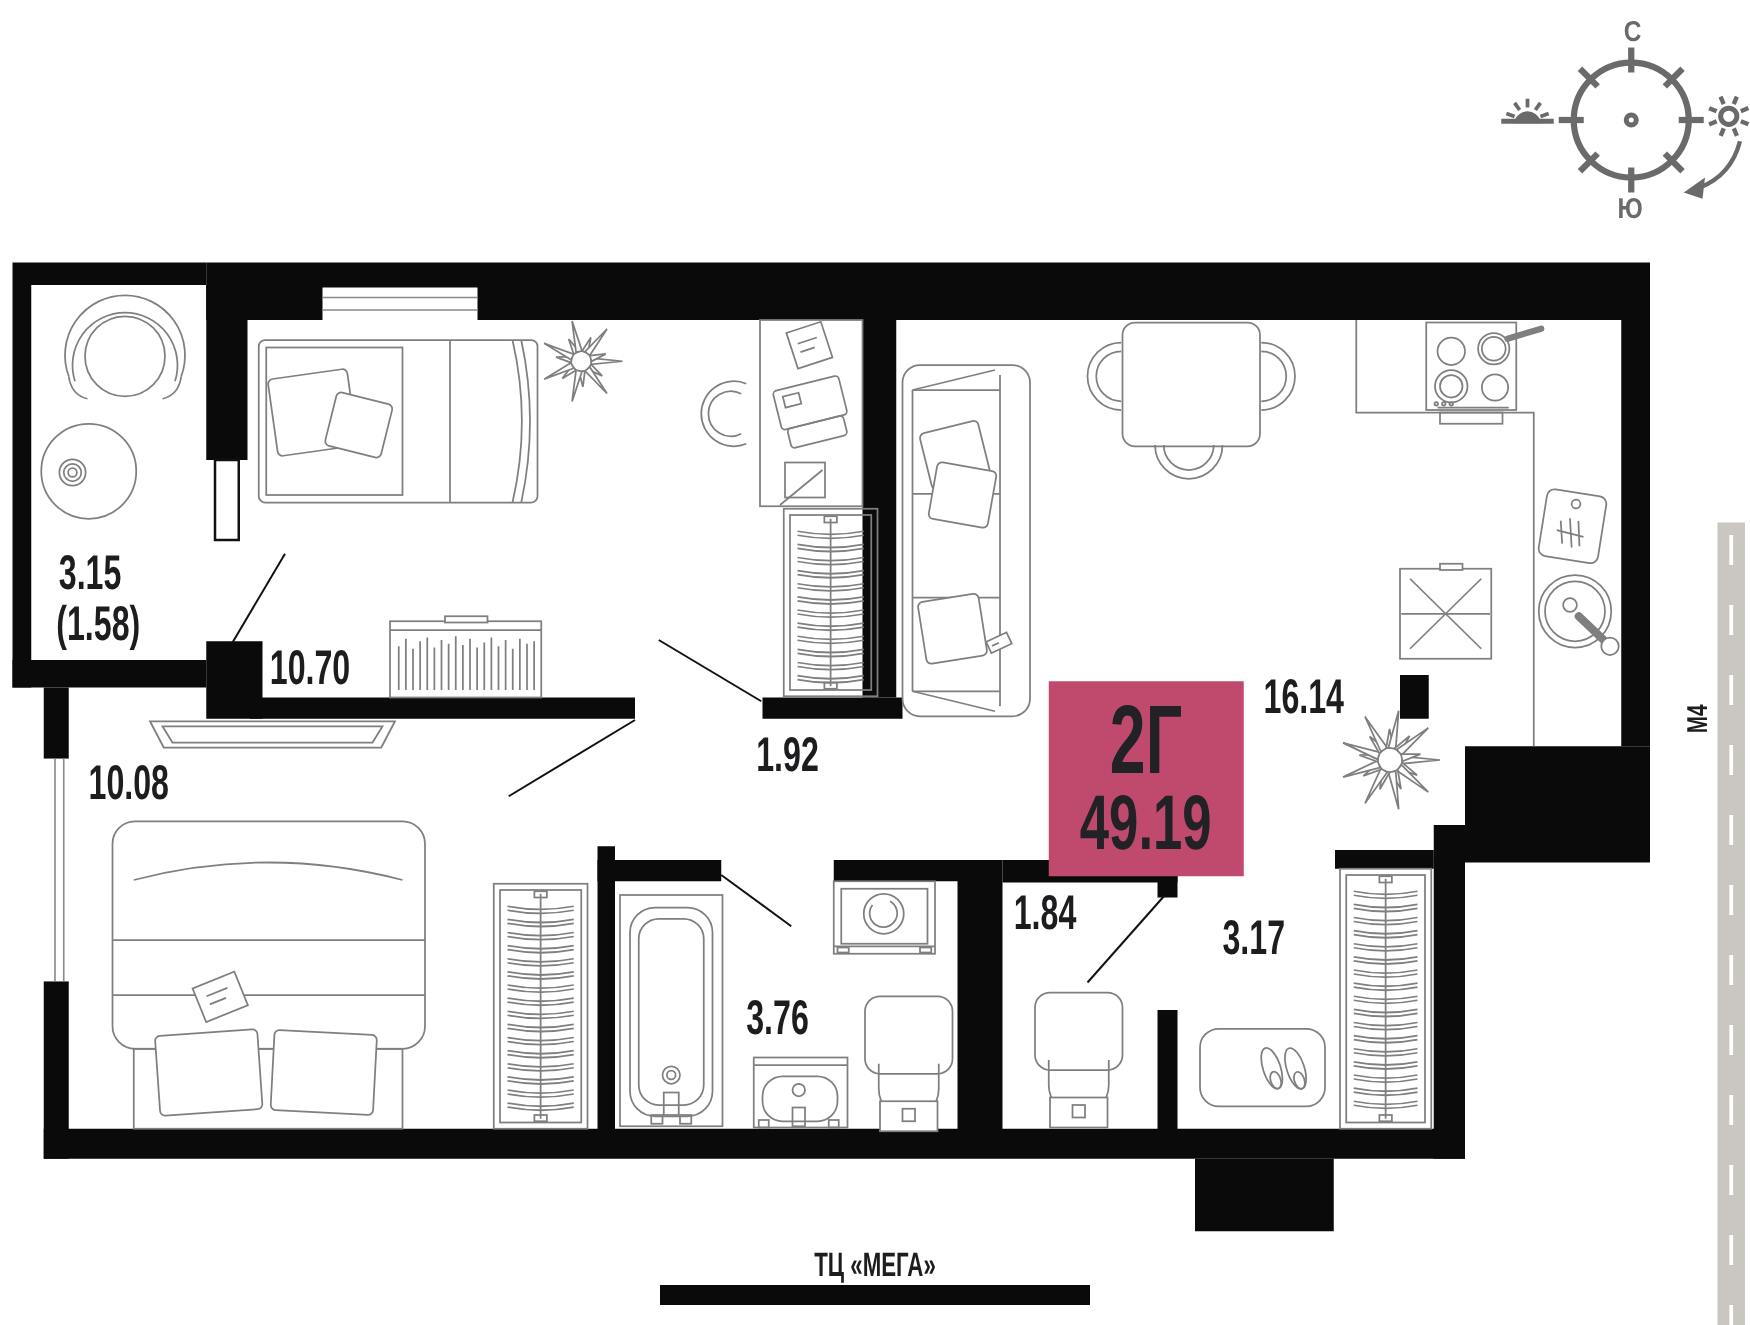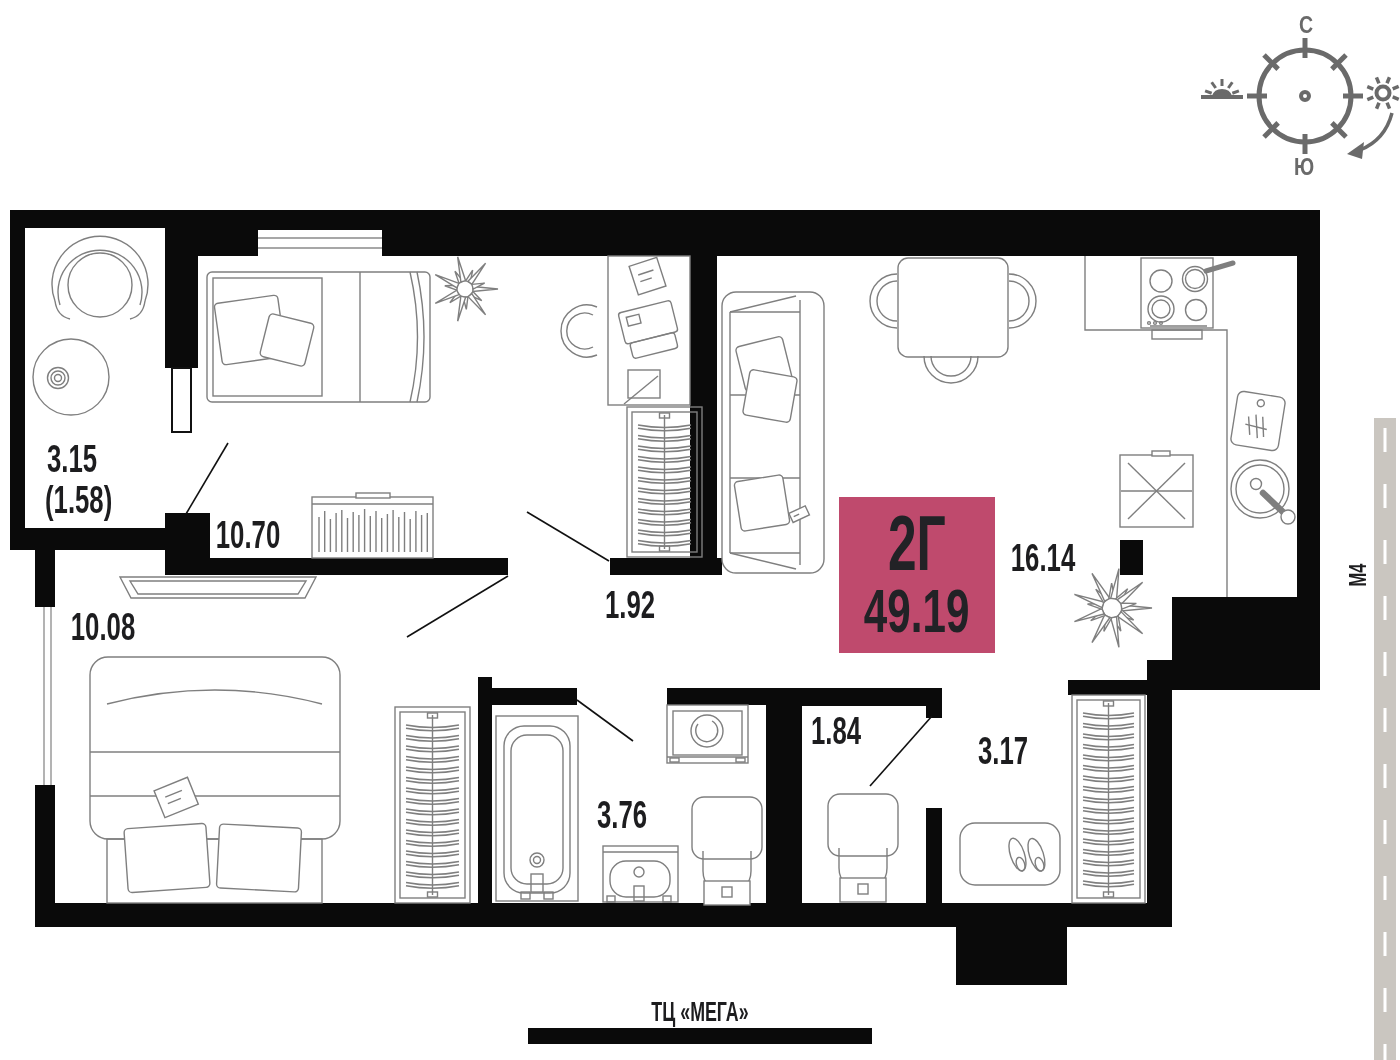--- a/index.html
+++ b/index.html
@@ -487,21 +487,21 @@
   <div class="lbl lbl-left" style="left:47px;top:459px">3.15</div>
   <div class="lbl lbl-left" style="left:45px;top:500px">(1.58)</div>
   <div class="lbl" style="left:248px;top:535px">10.70</div>
   <div class="lbl" style="left:103px;top:627px">10.08</div>
   <div class="lbl" style="left:630px;top:605px">1.92</div>
   <div class="lbl" style="left:1043px;top:558px">16.14</div>
   <div class="lbl" style="left:622px;top:815px">3.76</div>
   <div class="lbl" style="left:836px;top:731px">1.84</div>
   <div class="lbl" style="left:1003px;top:751px">3.17</div>
 
-  <div class="badge" style="background: rgb(191, 74, 109);">
+  <div class="badge" style="background: rgb(191, 74, 109); margin-top: 48px;">
     <div class="bt">2Г</div>
     <div class="ba">49.19</div>
   </div>
 
   <div class="cmp-txt" style="left:1306px;top:25px">С</div>
   <div class="cmp-txt" style="left:1304px;top:167px">Ю</div>
 
   <div class="m4">М4</div>
   <div class="mall">ТЦ «МЕГА»</div>
 </div>

